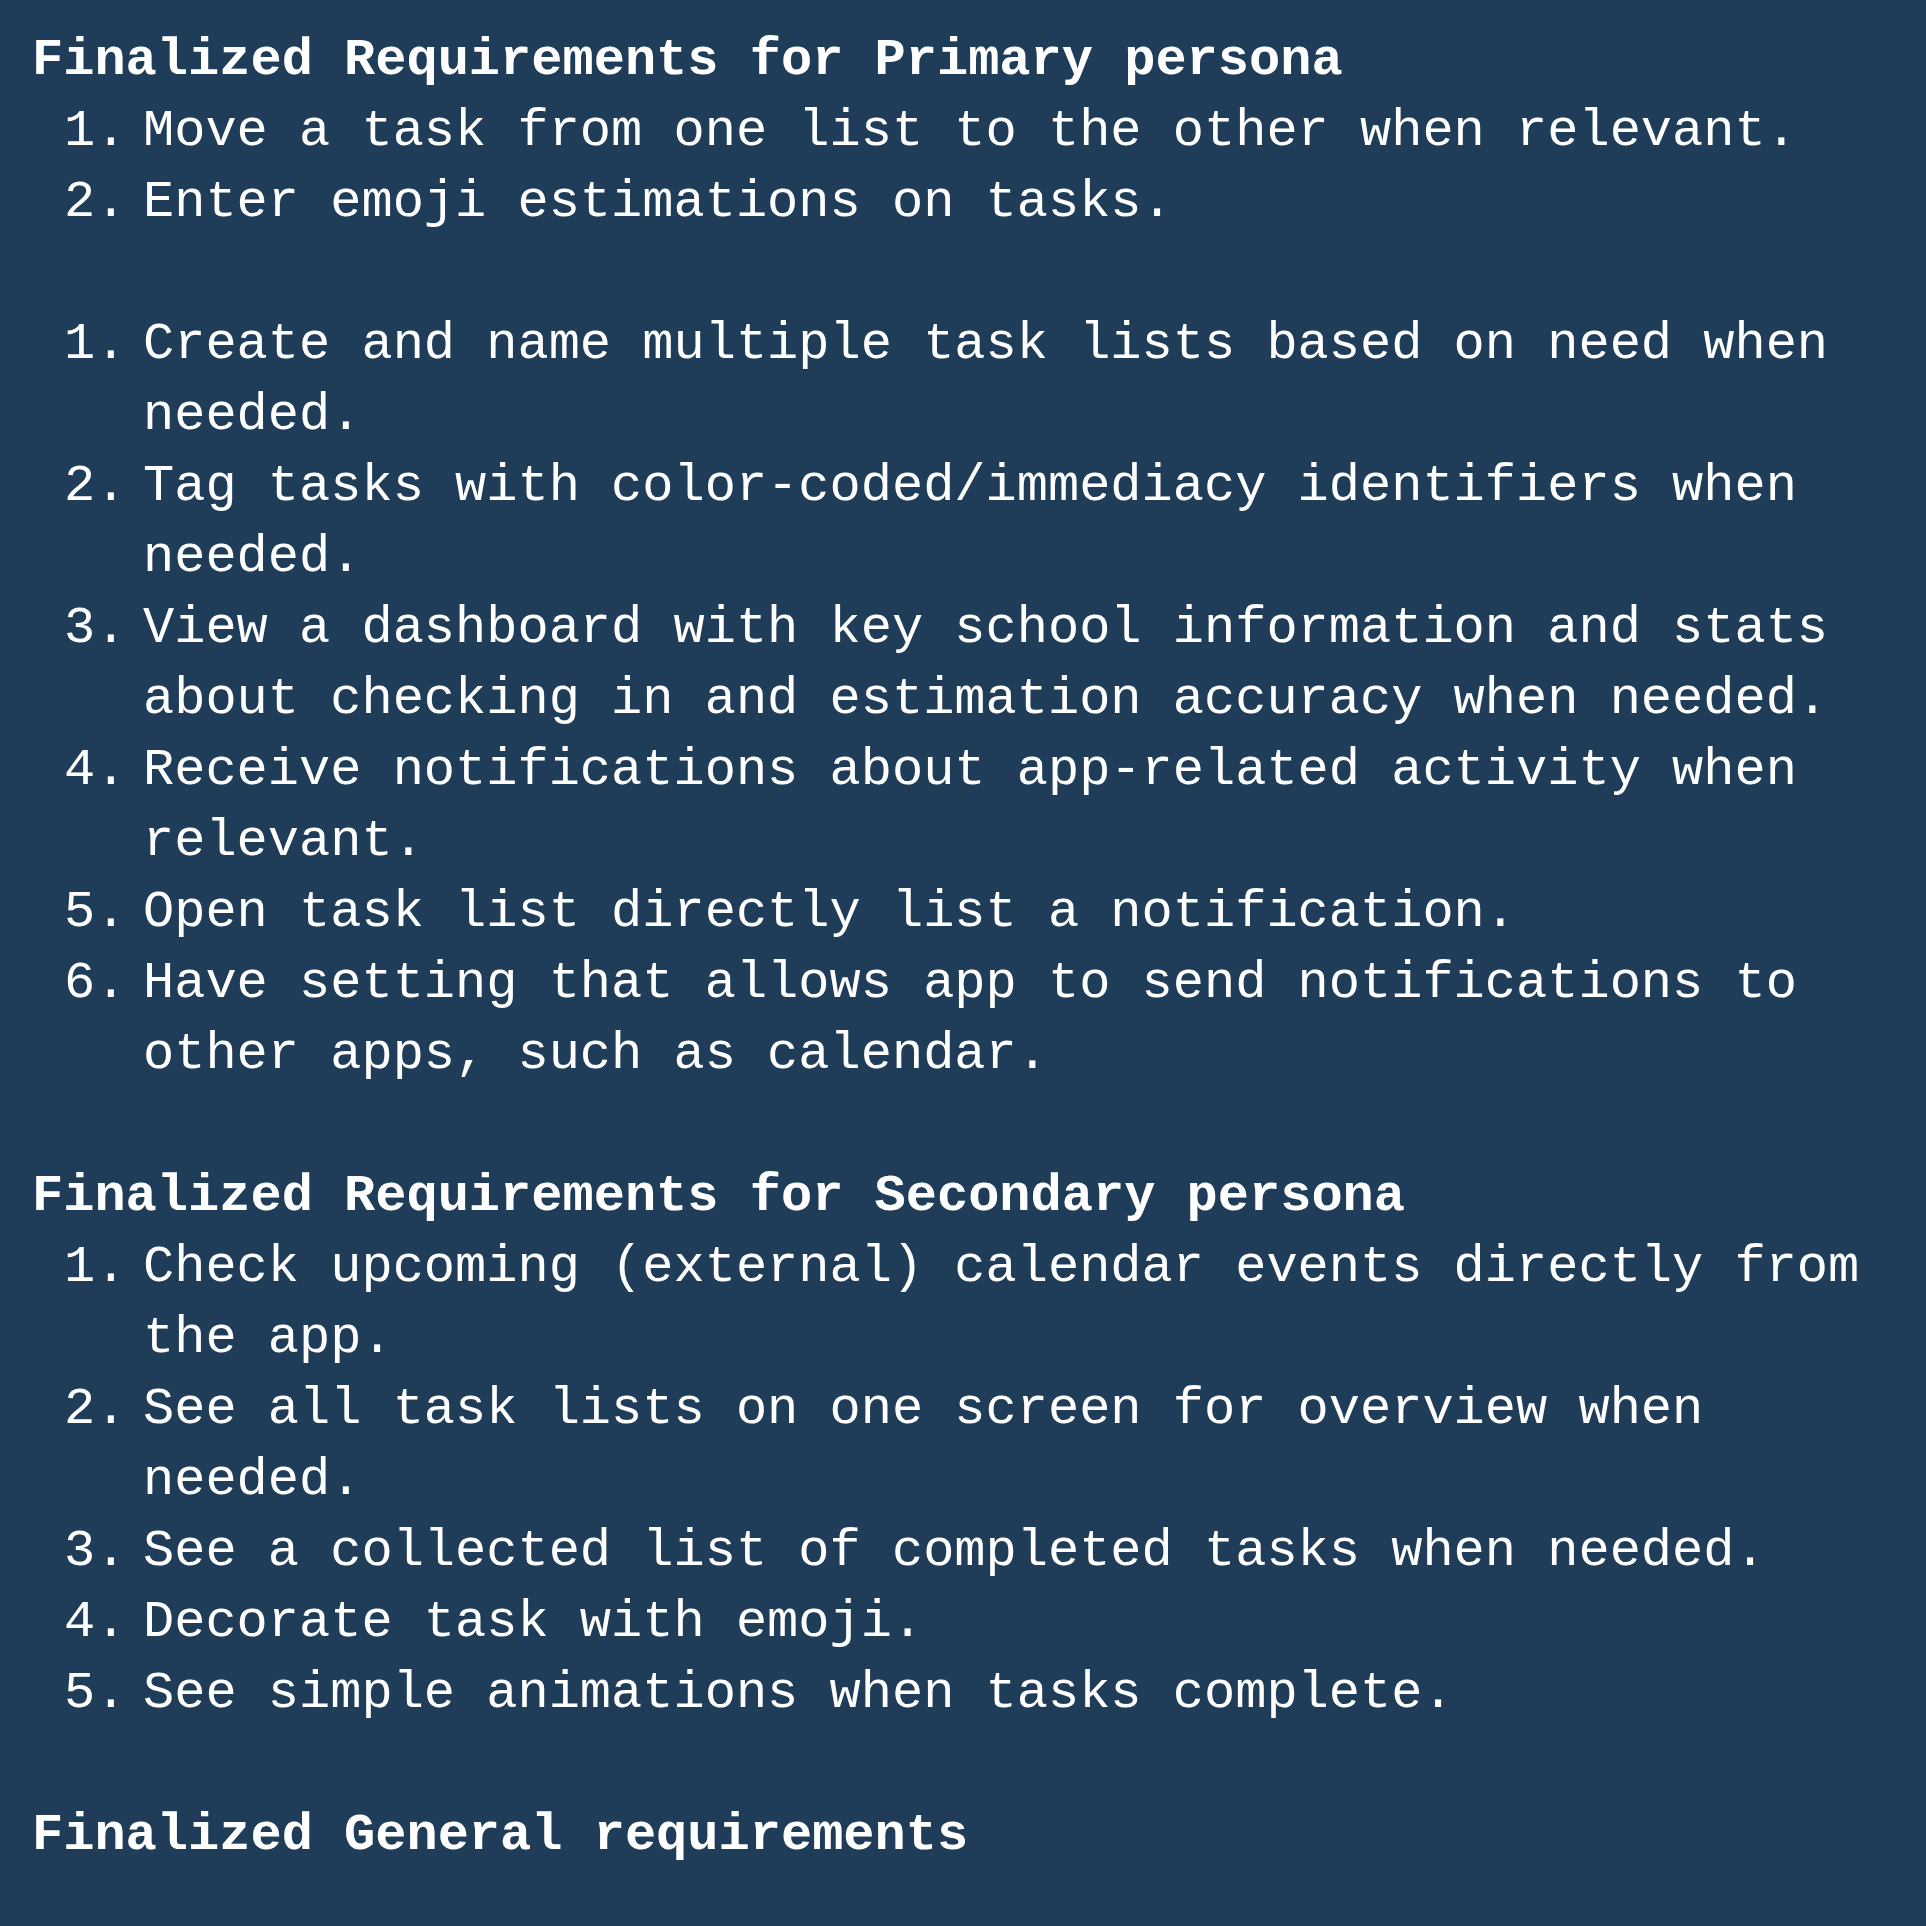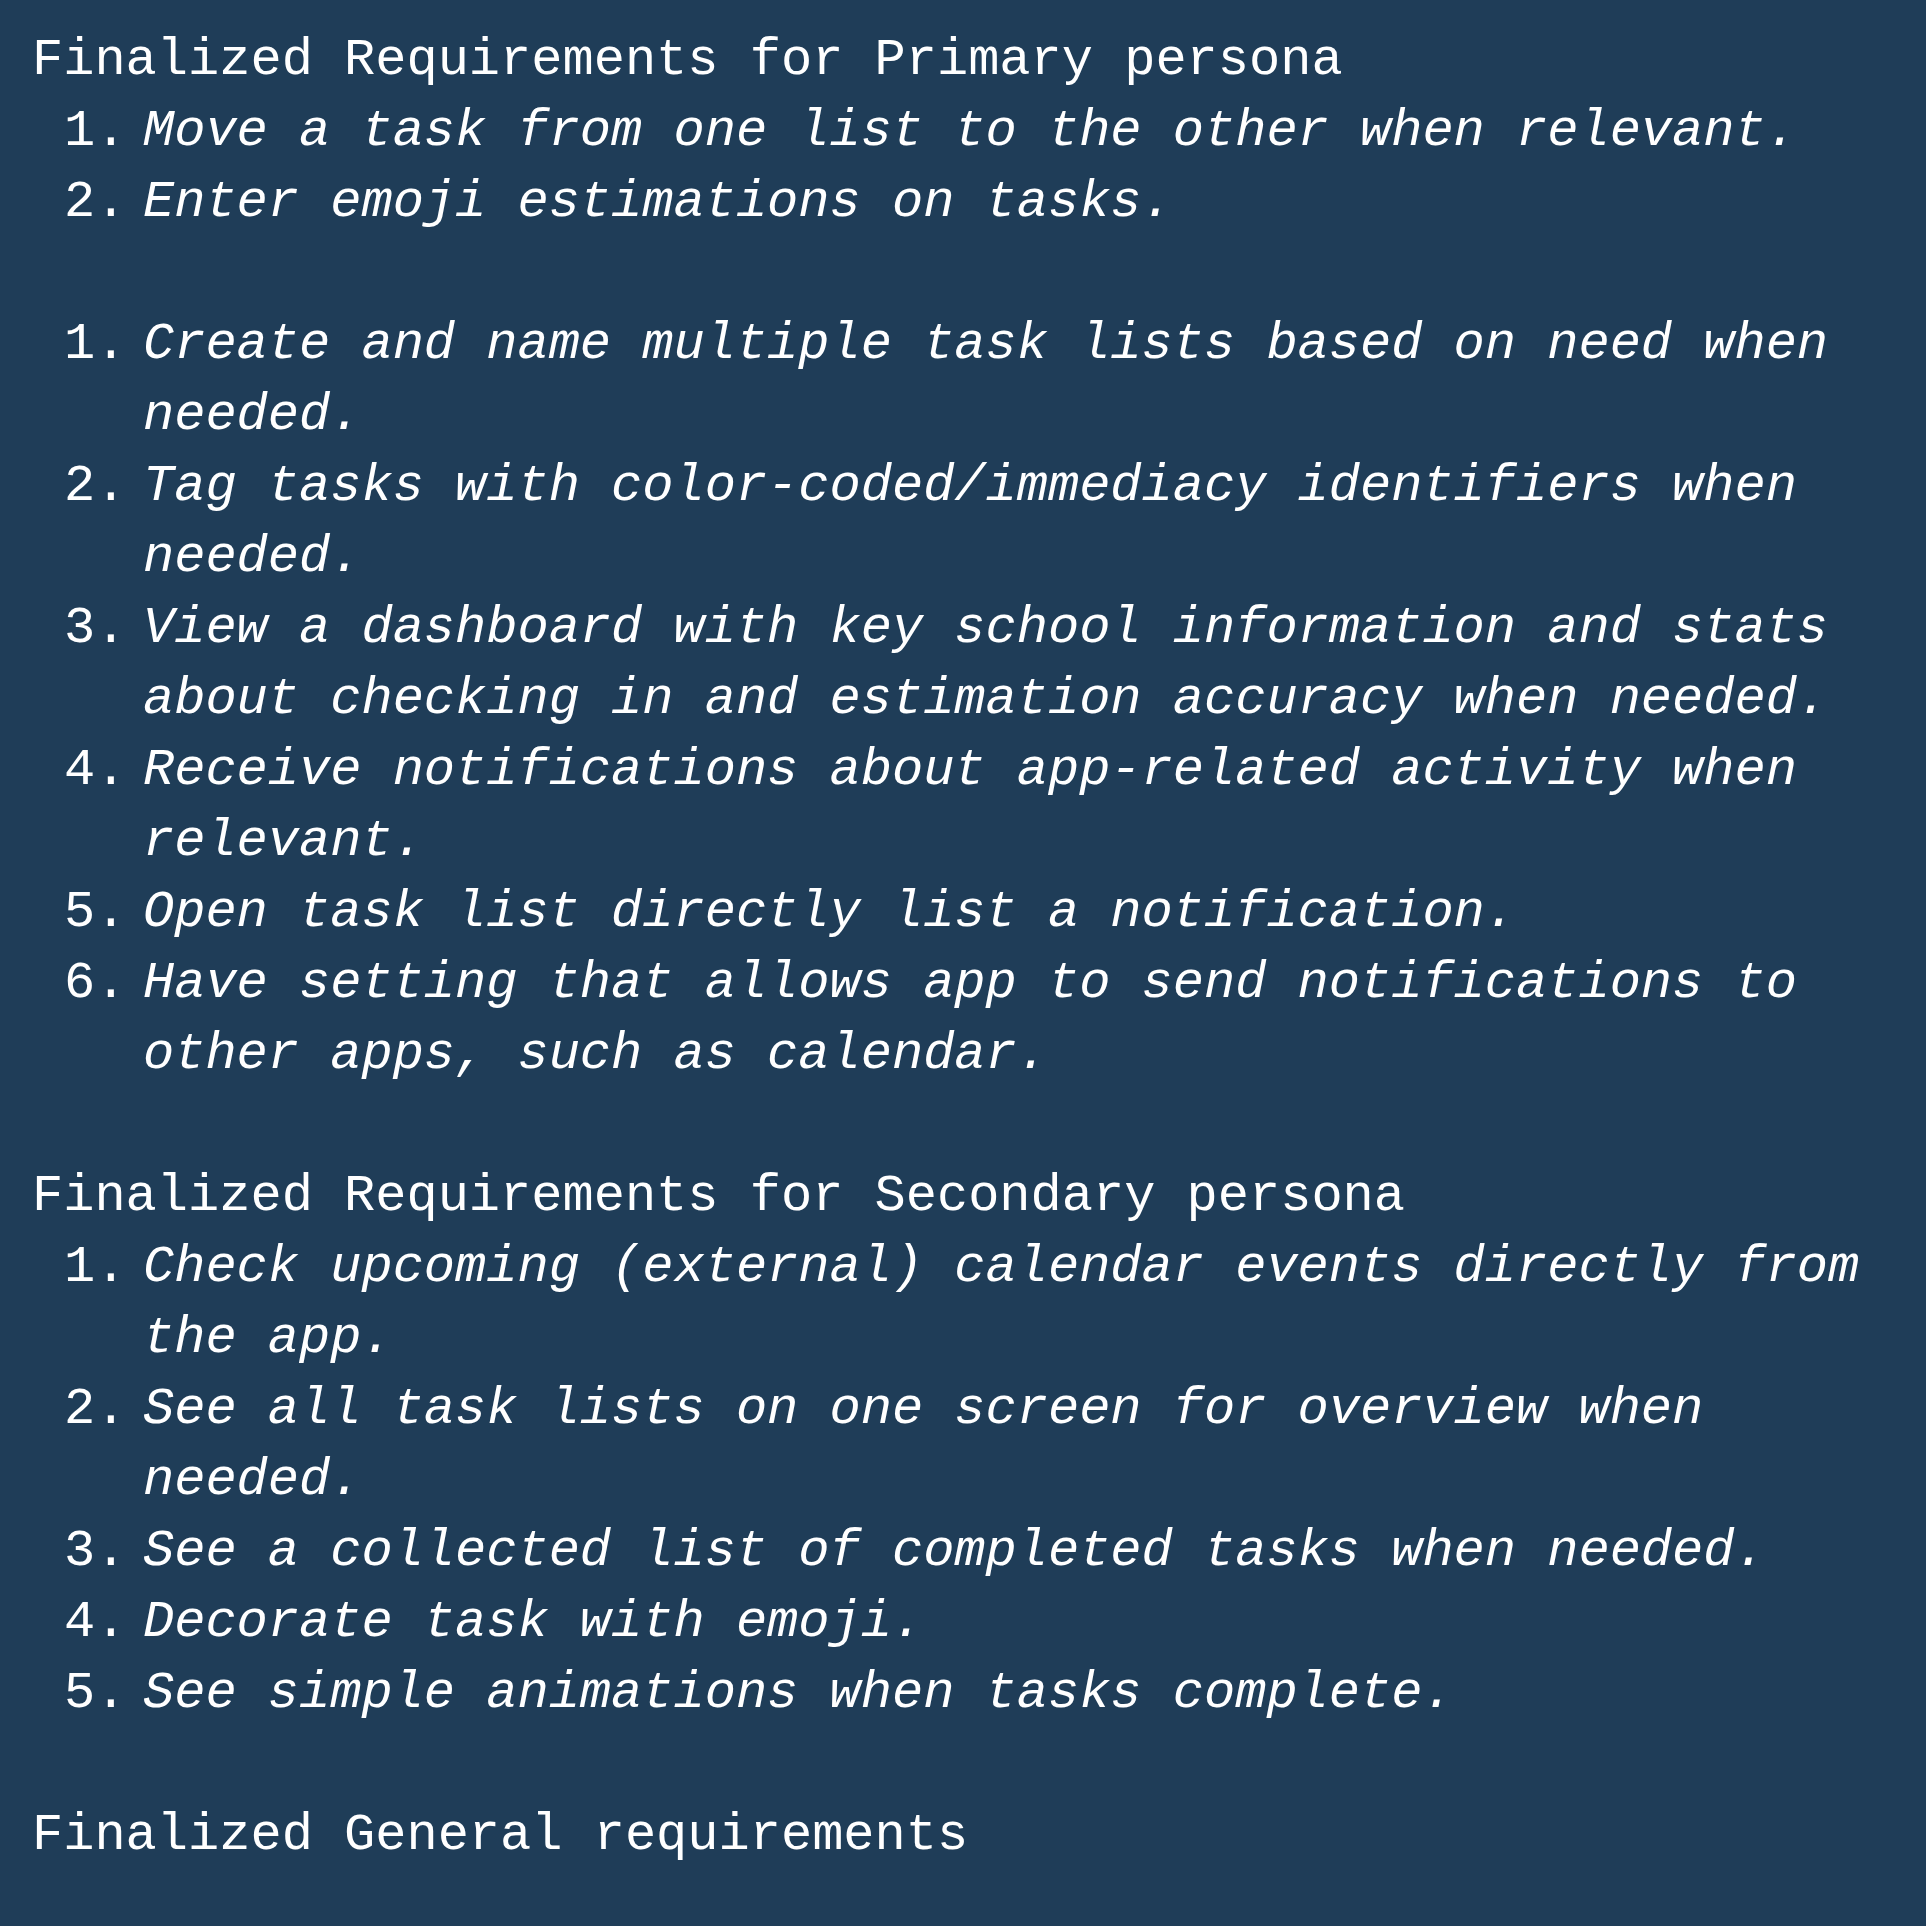--- a/index.html
+++ b/index.html
@@ -7,25 +7,25 @@
     width: 1926px; height: 2482px;
     background: #1f3d58;
     color: #ffffff;
     font-family: "Liberation Mono", "DejaVu Sans Mono", monospace;
     font-size: 52px;
     line-height: 71px;
     overflow: hidden;
   }
   .page { padding: 25px 0 0 32px; }
   .section { margin: 0 0 71px 0; }
-  .heading { font-weight: normal; white-space: pre; }
+  .heading { font-weight: bold; white-space: pre; }
   ol { list-style: none; margin: 0; padding: 0; }
   li { display: flex; }
   .num-inner { display: inline-block; width: 79px; text-align: left; margin-left: 32px; }
-  .txt { width: 1741px; font-style: italic; }
+  .txt { width: 1741px; }
 </style>
 </head>
 <body>
 
 <div class="page">
 
   <div class="section">
     <div class="heading">Finalized Requirements for Primary persona</div>
     <ol>
       <li>

